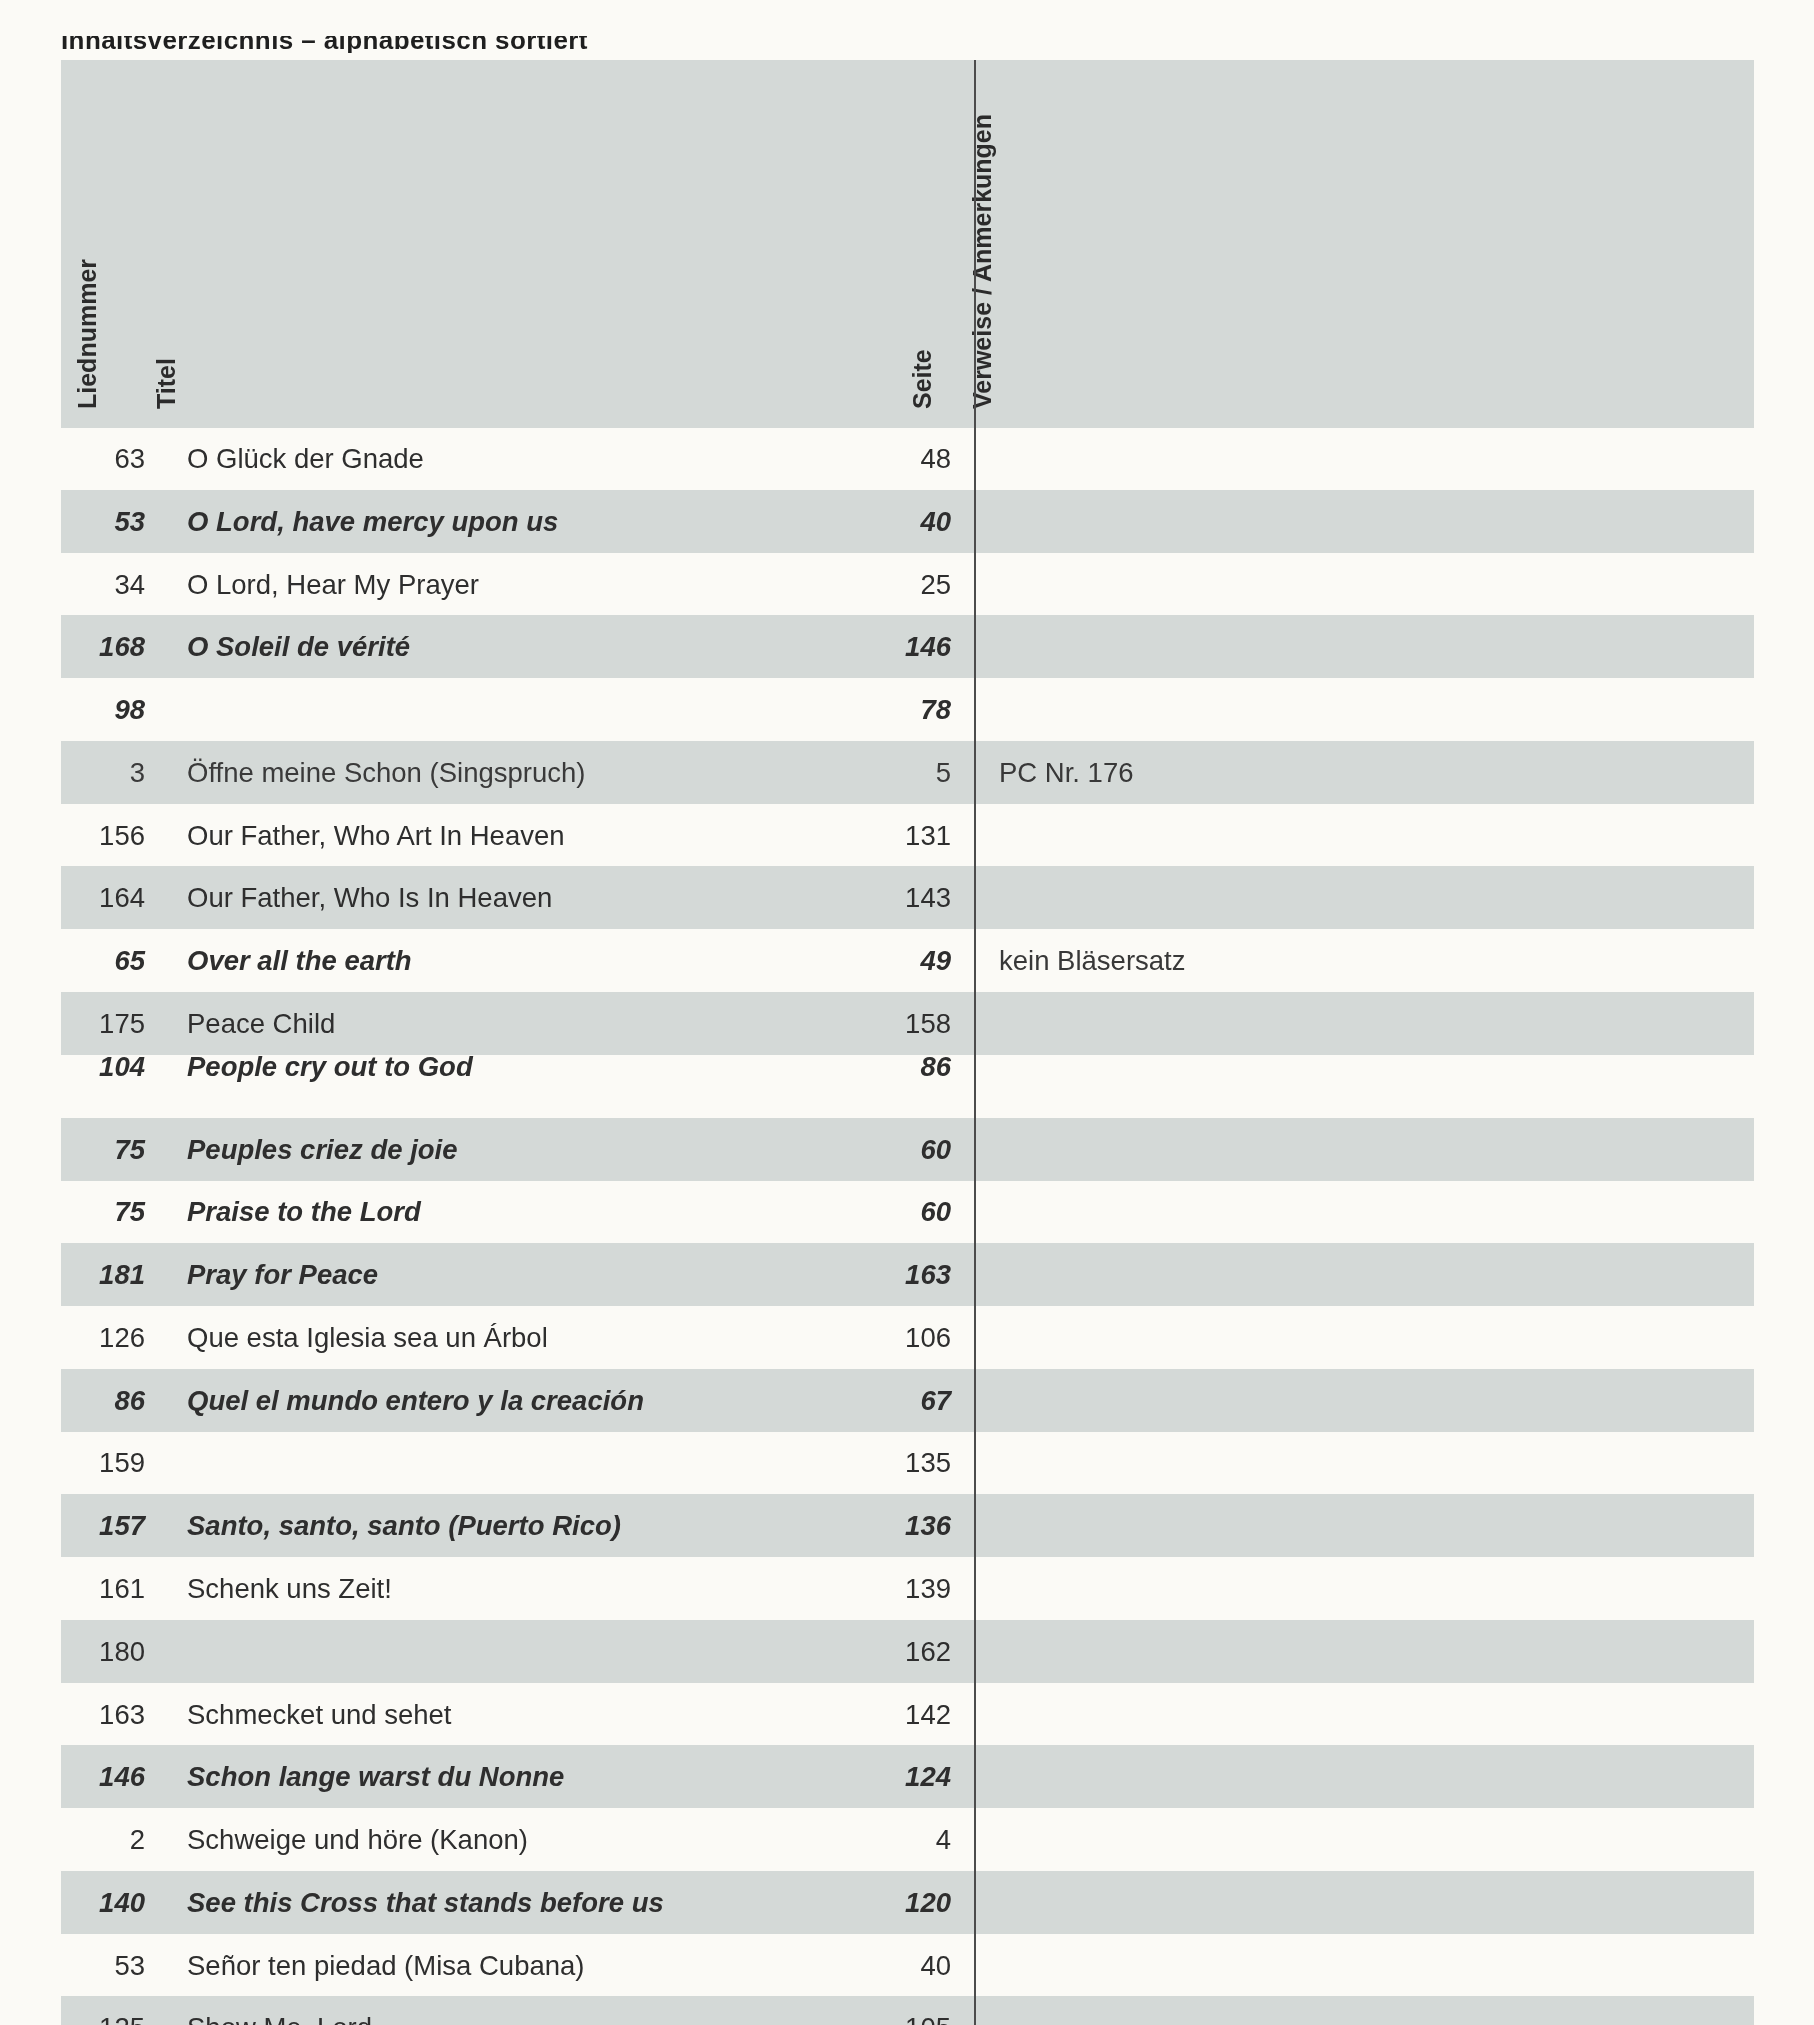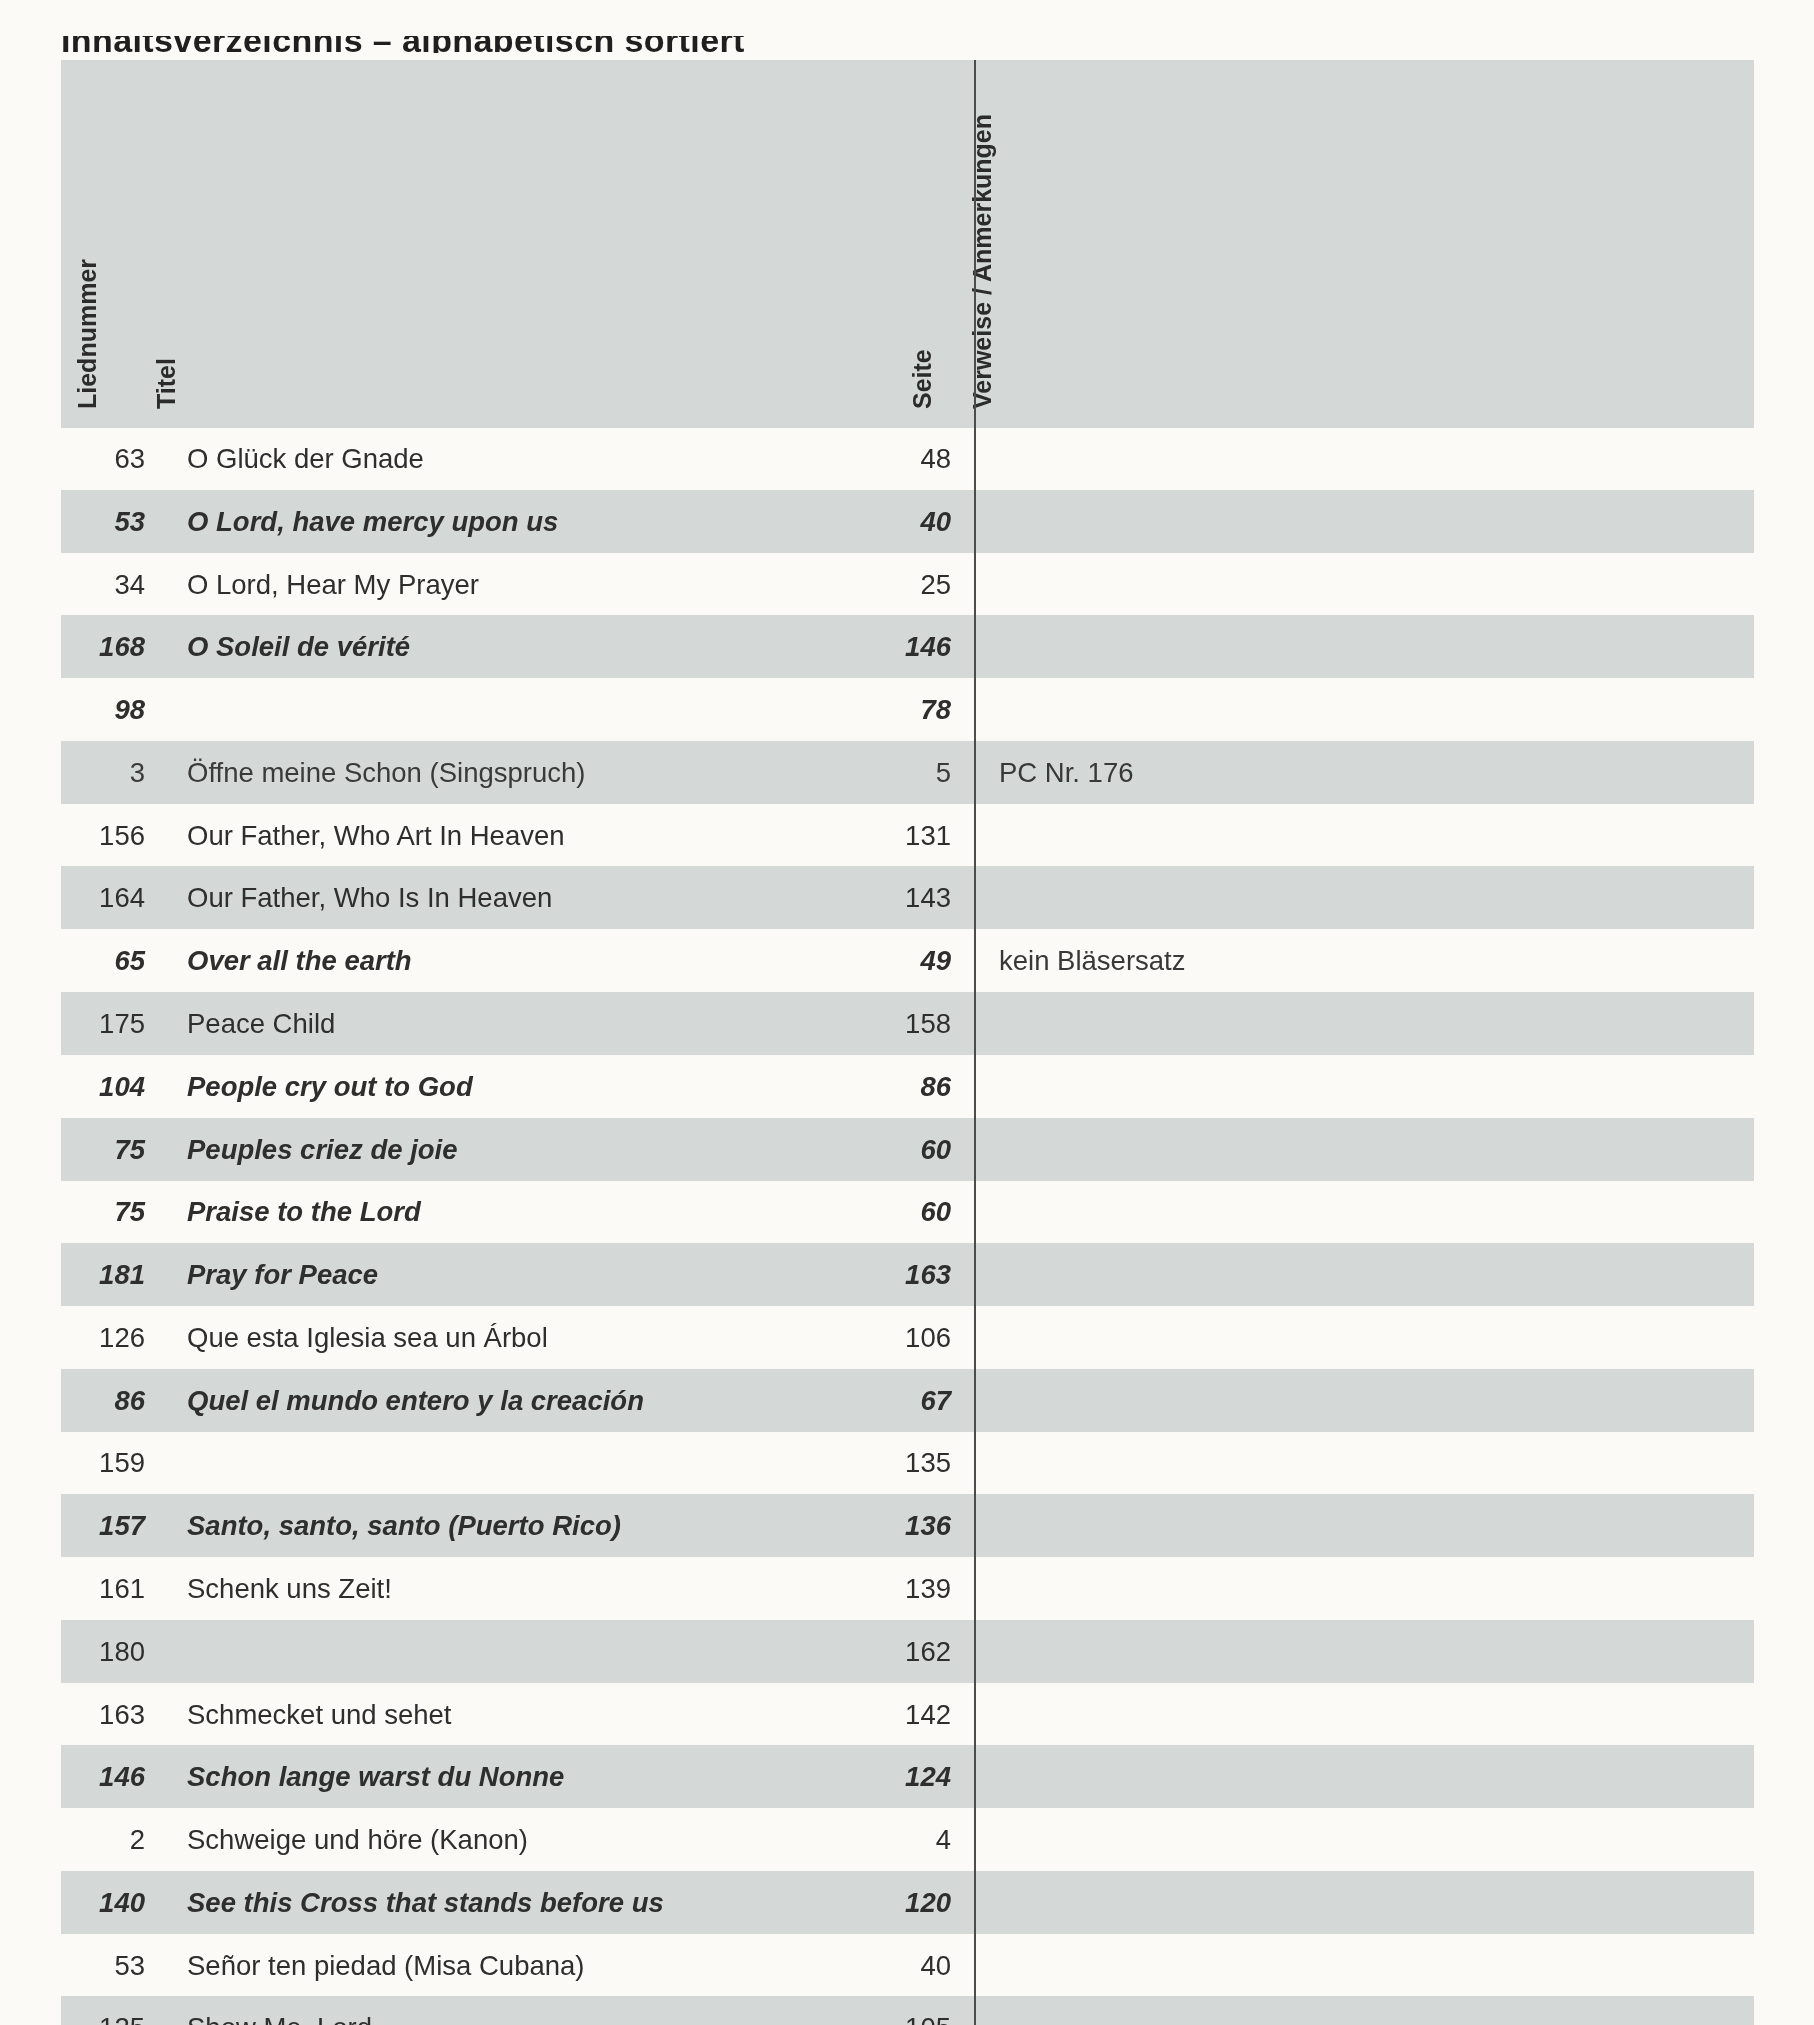--- a/index.html
+++ b/index.html
@@ -12,21 +12,21 @@
   }
   .page { position:absolute; inset:0; }
 
   
   .heading-clip {
     position:absolute; left:61px; top:36px;
     width:972px; height:17px; overflow:hidden;
   }
   .heading {
     display:block; margin-top:-9px;
-    font-size:34px; line-height:26px; font-weight:700;
+    font-size:26px; line-height:26px; font-weight:700;
     letter-spacing:0.4px; color:#1f1f1f; white-space:nowrap;
   }
 
   
   .thead {
     position:absolute; left:61px; top:60px;
     width:1693px; height:368px;
     background:#d4d9d7;
   }
 
@@ -138,21 +138,21 @@
         <div class="cell c-title st-bold-italic">Over all the earth</div>
         <div class="cell c-page st-bold-italic">49</div>
         <div class="cell c-note">kein Bläsersatz</div>
       </div>
       <div class="row band" style="top: 565px;">
         <div class="cell c-num st-bold">175</div>
         <div class="cell c-title st-bold">Peace Child</div>
         <div class="cell c-page st-bold">158</div>
         <div class="cell c-note"></div>
       </div>
-      <div class="row" style="top: 628px;">
+      <div class="row" style="top: 608px;">
         <div class="cell c-num st-bold-italic">104</div>
         <div class="cell c-title st-bold-italic">People cry out to God</div>
         <div class="cell c-page st-bold-italic">86</div>
         <div class="cell c-note"></div>
       </div>
       <div class="row band" style="top: 691px;">
         <div class="cell c-num st-bold-italic">75</div>
         <div class="cell c-title st-bold-italic">Peuples criez de joie</div>
         <div class="cell c-page st-bold-italic">60</div>
         <div class="cell c-note"></div>

